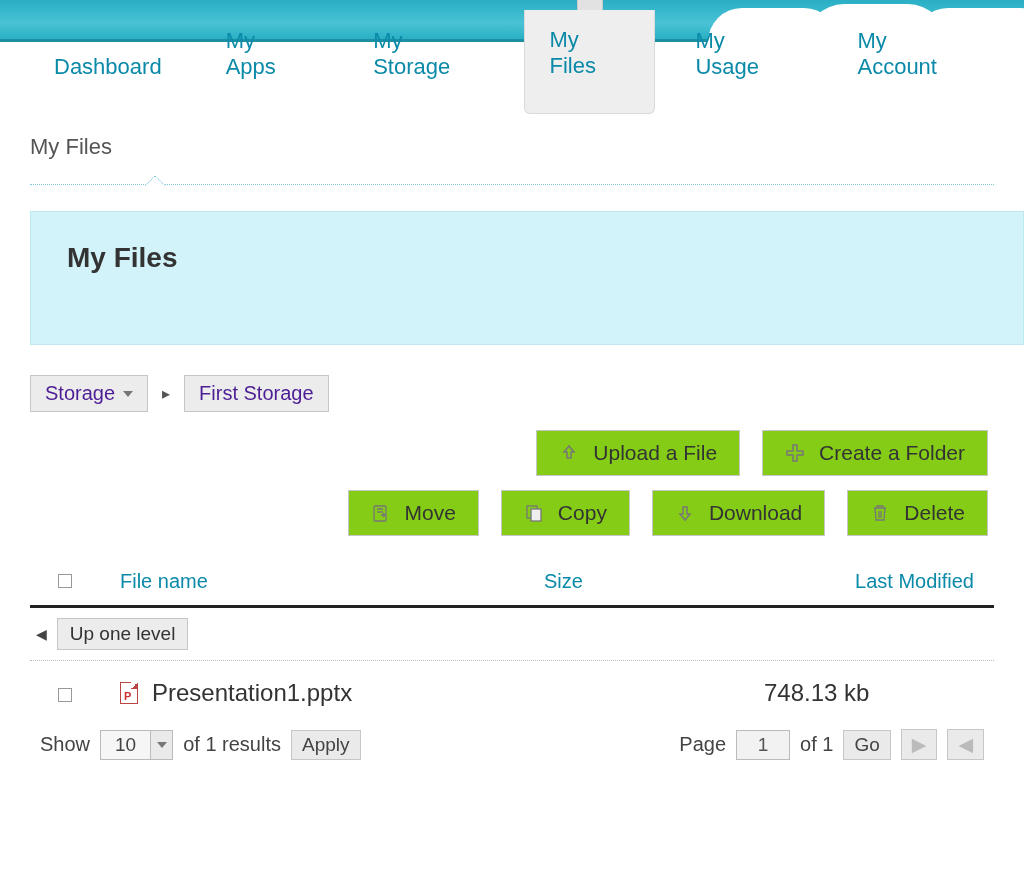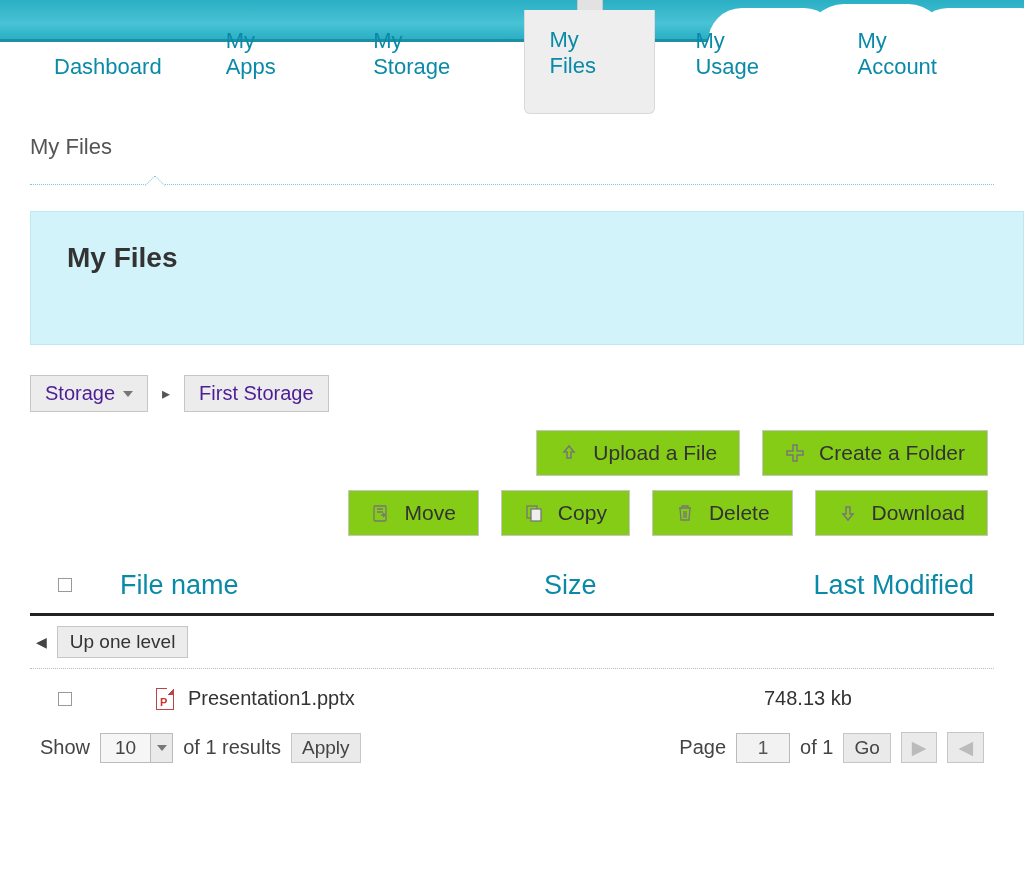--- a/index.html
+++ b/index.html
@@ -157,21 +157,21 @@
   .table-head {
     display: flex;
     align-items: center;
     padding: 8px 10px 12px;
     border-bottom: 3px solid #222;
   }
   .col-check { width: 50px; text-align: center; }
   .col-name { flex: 1; padding-left: 30px; }
   .col-size { width: 220px; }
   .col-date { width: 220px; text-align: right; padding-right: 10px; }
-  .th { color: #0a8aa8; font-size: 27px; cursor: pointer; }
+  .th { color: #0a8aa8; font-size: 20px; cursor: pointer; }
 
   .up-row {
     display: flex;
     align-items: center;
     gap: 10px;
     padding: 10px 6px;
     border-bottom: 1px dotted #bbb;
   }
   .up-arrow { color: #444; font-size: 14px; }
   .up-btn {
@@ -179,22 +179,21 @@
     border: 1px solid #c6c6c6;
     padding: 4px 12px;
     font-size: 19px;
     cursor: pointer;
   }
 
   .file-row {
     display: flex;
     align-items: flex-start;
     padding: 18px 10px;
-    font-size: 20px;
-    gap: 36px;
+    font-size: 24px;
   }
   .file-row .col-size, .file-row .col-date { color: #333; }
   .file-name-cell { display: flex; align-items: center; gap: 14px; }
 
   .checkbox {
     width: 14px; height: 14px;
     border: 1px solid #999;
     background: #fff;
     display: inline-block;
     position: relative;
@@ -336,29 +335,29 @@
       </div>
       <div class="action-btn">
         <svg width="20" height="20" viewBox="0 0 20 20">
           <rect x="3" y="3" width="10" height="12" fill="none" stroke="#777" stroke-width="1.3"></rect>
           <rect x="7" y="6" width="10" height="12" fill="#eee" stroke="#777" stroke-width="1.3"></rect>
         </svg>
         <span>Copy</span>
       </div>
       <div class="action-btn">
         <svg width="20" height="20" viewBox="0 0 20 20">
+          <path d="M10 17 L5 11 H8 V4 H12 V11 H15 Z" fill="none" stroke="#777" stroke-width="1.5"></path>
+        </svg>
+        <span>Download</span>
+      </div>
+      <div class="action-btn">
+        <svg width="20" height="20" viewBox="0 0 20 20">
           <path d="M4 5h12 M7 5V3h6v2 M5 5l1 12h8l1-12 M9 8v7 M11 8v7" fill="none" stroke="#777" stroke-width="1.3"></path>
         </svg>
         <span>Delete</span>
-      </div>
-      <div class="action-btn">
-        <svg width="20" height="20" viewBox="0 0 20 20">
-          <path d="M10 17 L5 11 H8 V4 H12 V11 H15 Z" fill="none" stroke="#777" stroke-width="1.5"></path>
-        </svg>
-        <span>Download</span>
       </div>
     </div>
   </div>
 
   <div class="table-head">
     <div class="col-check"><span class="checkbox"></span></div>
     <div class="col-name th">File name</div>
     <div class="col-size th">Size</div>
     <div class="col-date th">Last Modified</div>
   </div>

